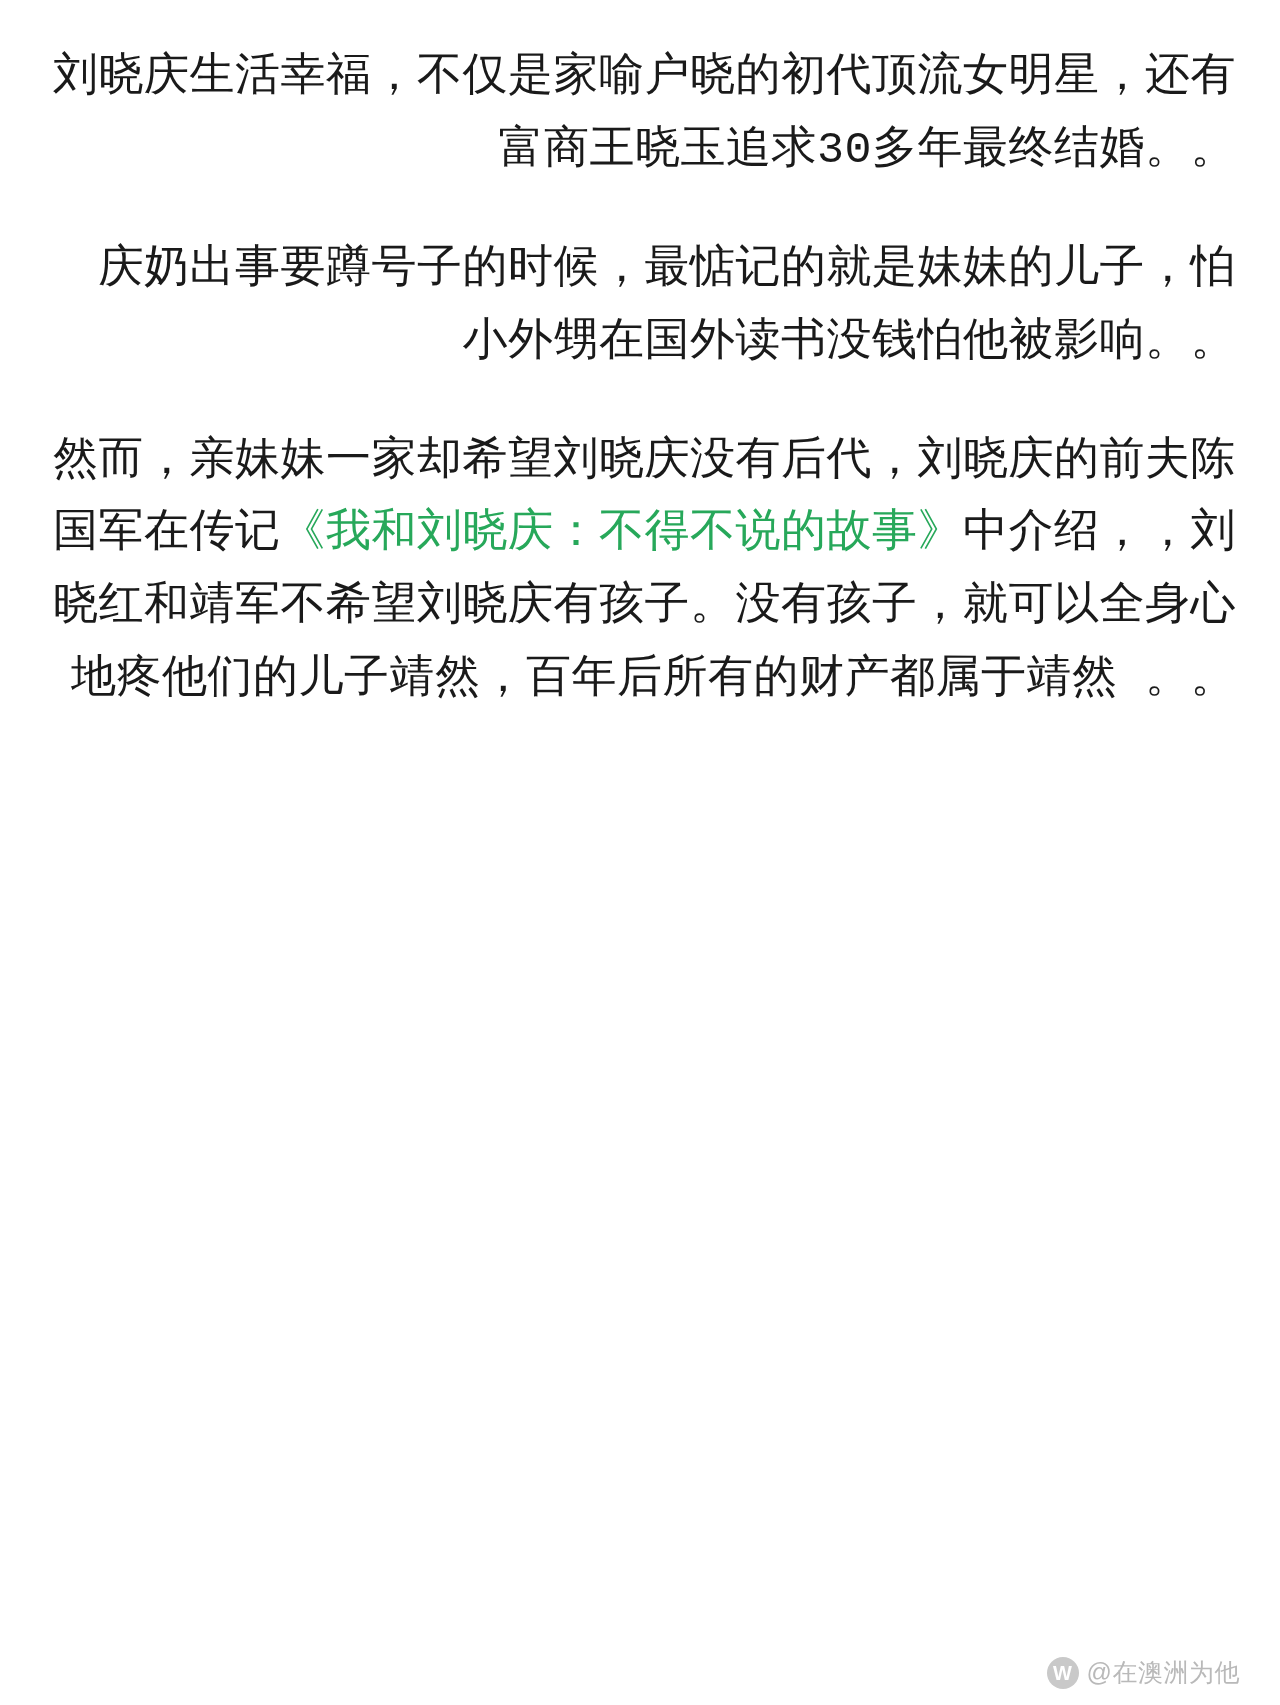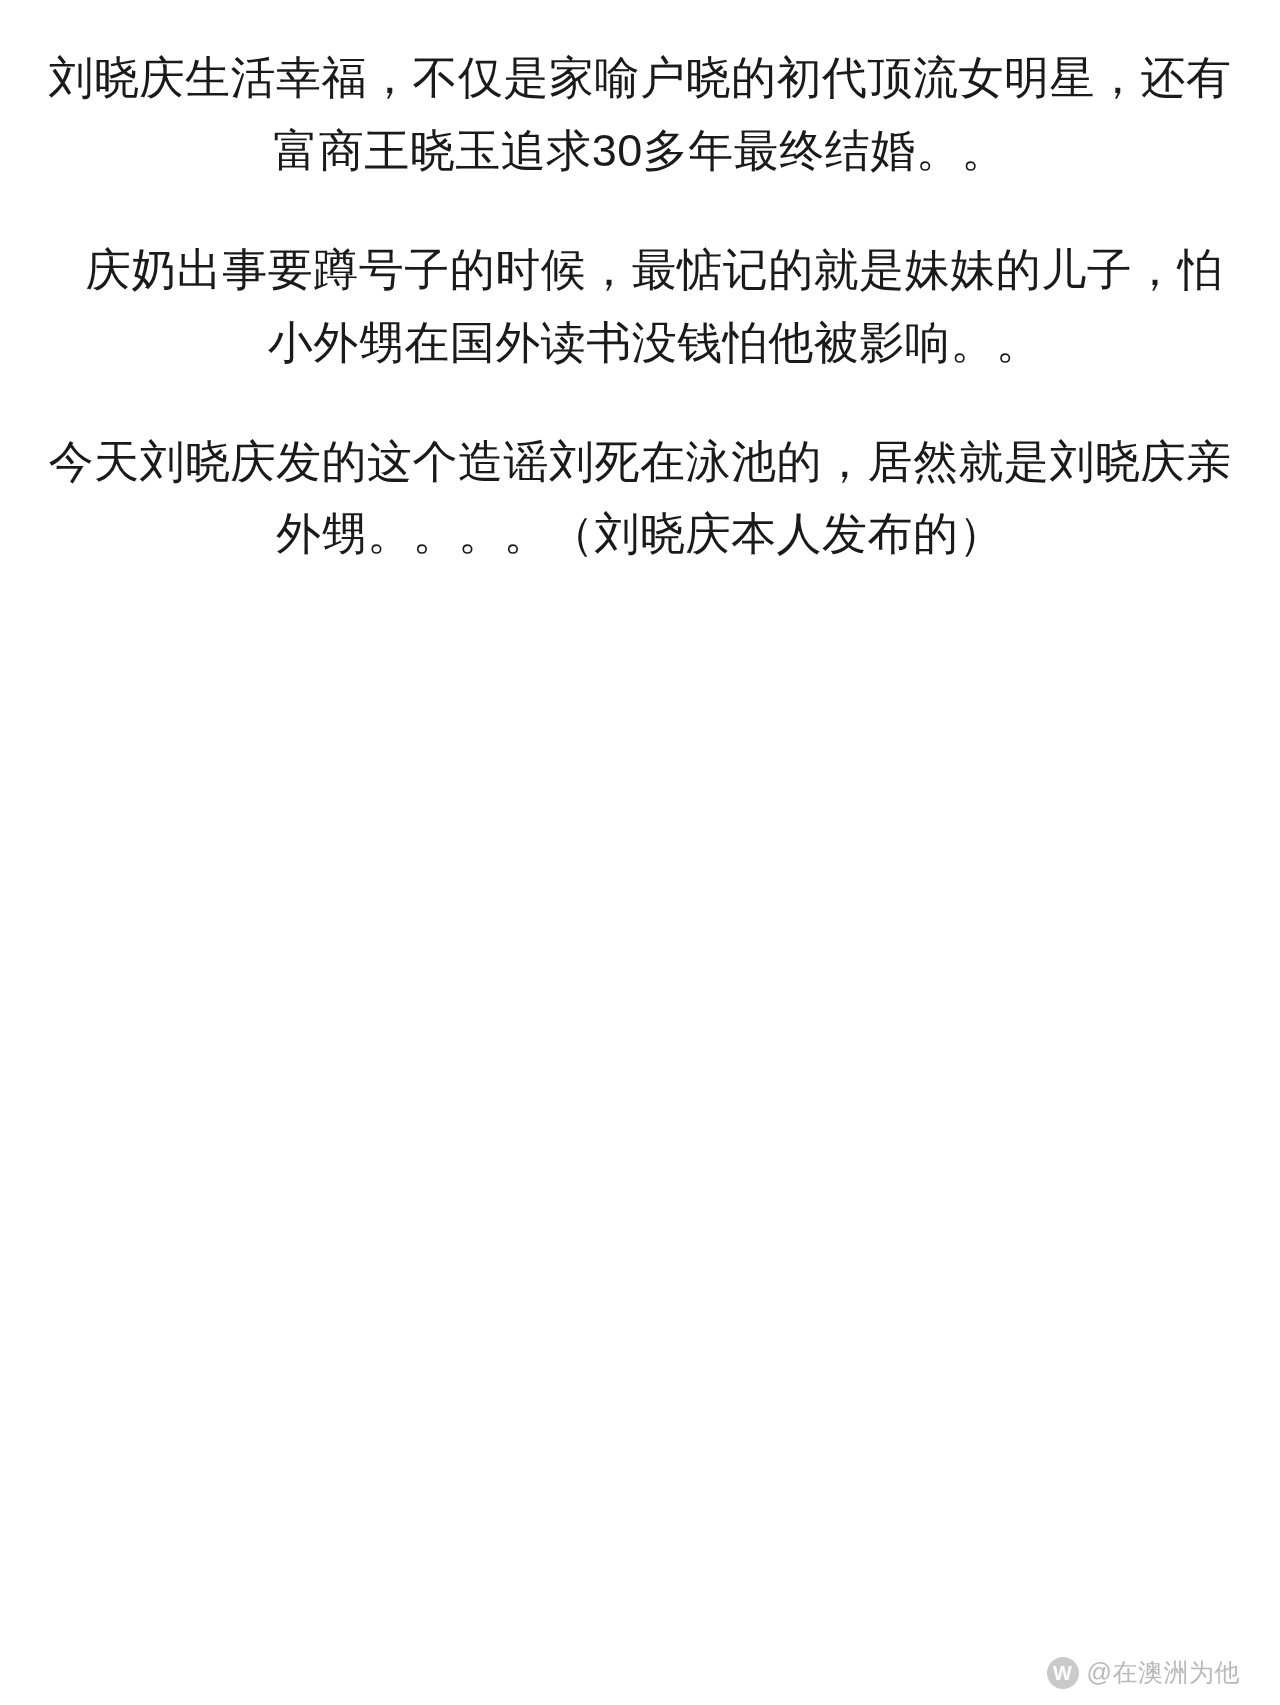--- a/index.html
+++ b/index.html
@@ -22,21 +22,22 @@
     min-height: 1705px;
     background: #ffffff;
     position: relative;
   }
   .para {
     font-size: 45px;
     line-height: 1.62;
     letter-spacing: 0.5px;
     margin: 0 0 46px 0;
     word-break: break-word;
-    text-align: center;
+    text-align: right;
+    font-family: Liberation Mono, monospace;
   }
   .para.tight {
     margin-bottom: 0;
   }
   .para.follow {
     margin-top: 0;
     margin-left: 29px;
   }
   .bold {
     font-weight: bold;
@@ -75,23 +76,23 @@
 
   <p class="para">
     <span>刘晓庆生活幸福，不仅是家喻户晓的初代顶流女明星，还有富商王晓玉追求30多年最终结婚。。</span>
   </p>
 
 
   <p class="para follow">
     <span>庆奶出事要蹲号子的时候，最惦记的就是妹妹的儿子，怕小外甥在国外读书没钱怕他被影响。。</span>
   </p>
 
+  <p class="para">
+    <span>然而，亲妹妹一家却希望刘晓庆没有后代，刘晓庆的前夫陈国军在传记</span><span class="green">《我和刘晓庆：不得不说的故事》</span><span>中介绍，，刘晓红和靖军不希望刘晓庆有孩子。没有孩子，就可以全身心地疼他们的儿子靖然，百年后所有的财产都属于靖然 。。</span>
+  </p>
 
-  <p class="para">
-    <span>今天刘晓庆发的这个造谣刘死在泳池的，居然就是刘晓庆亲外甥。。。。（刘晓庆本人发布的）</span>
-  </p>
 
   <div class="watermark">
     <span class="wb-logo">W</span>
     <span>@在澳洲为他</span>
   </div>
 
 </div>
 
 </body></html>

